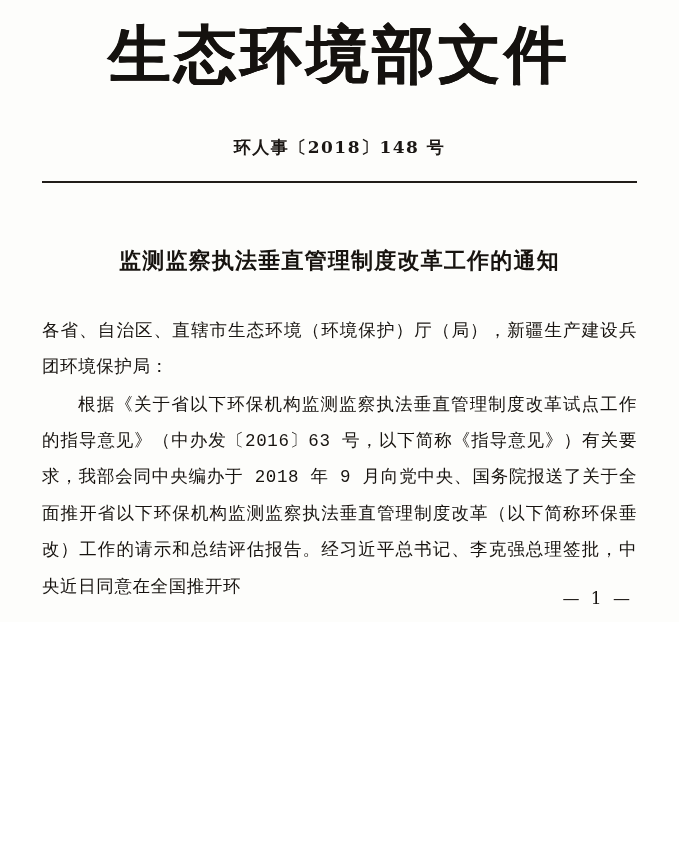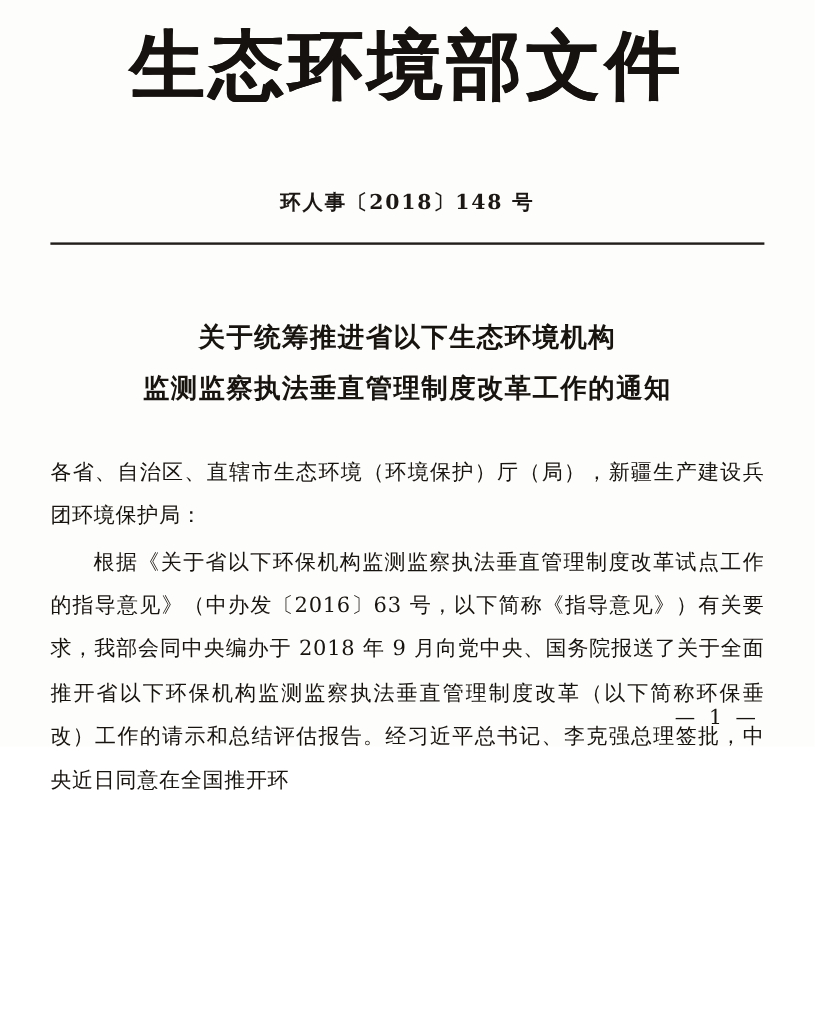--- a/index.html
+++ b/index.html
@@ -36,21 +36,21 @@
     font-size: 62px;
     letter-spacing: 4px;
     color: #15120f;
     line-height: 1.25;
     white-space: nowrap;
     text-shadow: 0.5px 0 0 #15120f, -0.5px 0 0 #15120f;
   }
   
   .docnum-area {
     text-align: center;
-    margin-top: 53px;
+    margin-top: 32px;
   }
   .docnum {
     font-size: 17px;
     font-weight: 700;
     letter-spacing: 1.5px;
     color: #1b1714;
   }
   .rule {
     margin-top: 22px;
     height: 2px;
@@ -76,20 +76,21 @@
   .para {
     font-size: 17.5px;
     line-height: 2.08;
     letter-spacing: 0.6px;
     text-align: justify;
     color: #17130f;
     margin: 0;
   }
   .para.indent {
     text-indent: 36px;
+    font-family: Liberation Mono, monospace;
   }
   .para + .para {
     margin-top: 2px;
   }
   
   .page-footer {
     position: absolute;
     right: 46px;
     bottom: 14px;
     font-size: 17px;
@@ -106,21 +107,20 @@
     <div class="masthead-title">生态环境部文件</div>
   </div>
 
   <div class="docnum-area">
     <div class="docnum">环人事〔2018〕148 号</div>
   </div>
 
   <div class="rule"></div>
 
   <div class="doc-title">
-    <div class="line">关于统筹推进省以下生态环境机构</div>
     <div class="line">监测监察执法垂直管理制度改革工作的通知</div>
   </div>
 
   <div class="body-text">
     <p class="para">各省、自治区、直辖市生态环境（环境保护）厅（局），新疆生产建设兵团环境保护局：</p>
     <p class="para indent">根据《关于省以下环保机构监测监察执法垂直管理制度改革试点工作的指导意见》（中办发〔2016〕63 号，以下简称《指导意见》）有关要求，我部会同中央编办于 2018 年 9 月向党中央、国务院报送了关于全面推开省以下环保机构监测监察执法垂直管理制度改革（以下简称环保垂改）工作的请示和总结评估报告。经习近平总书记、李克强总理签批，中央近日同意在全国推开环</p>
   </div>
 
   <div class="page-footer">— 1 —</div>
 

